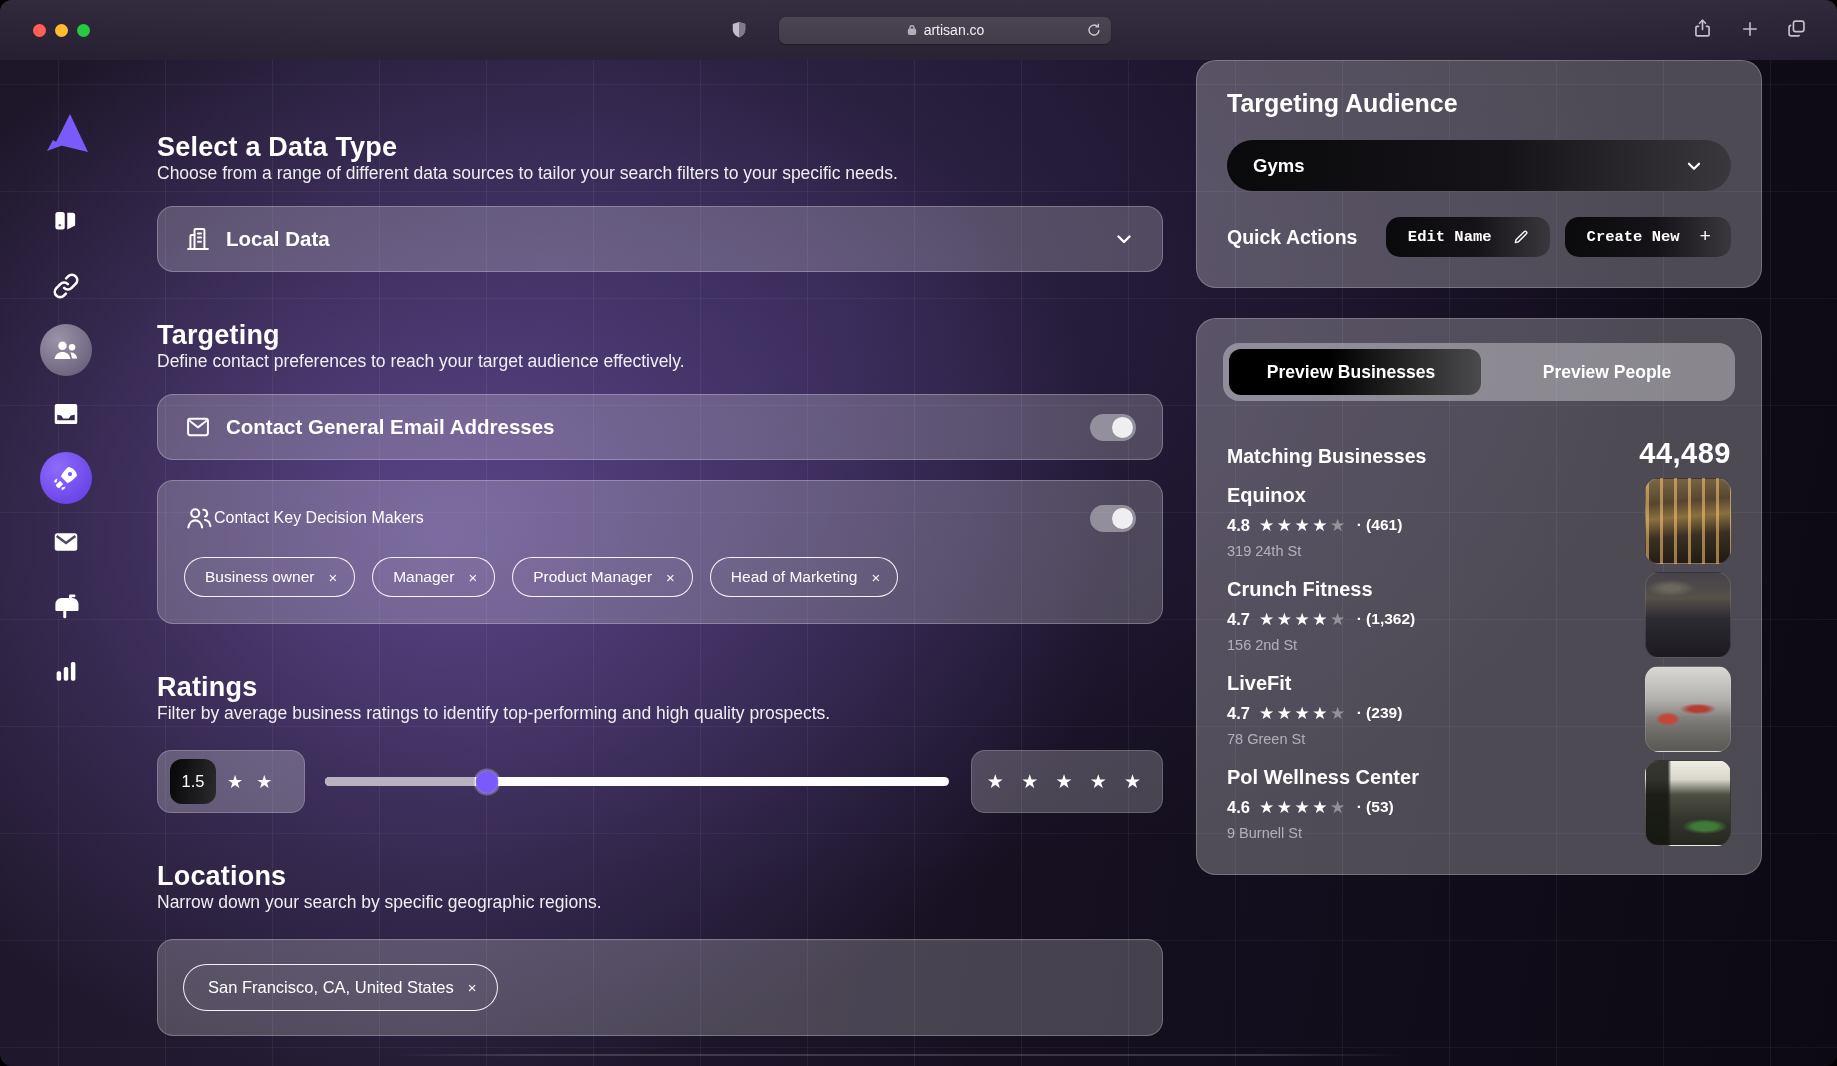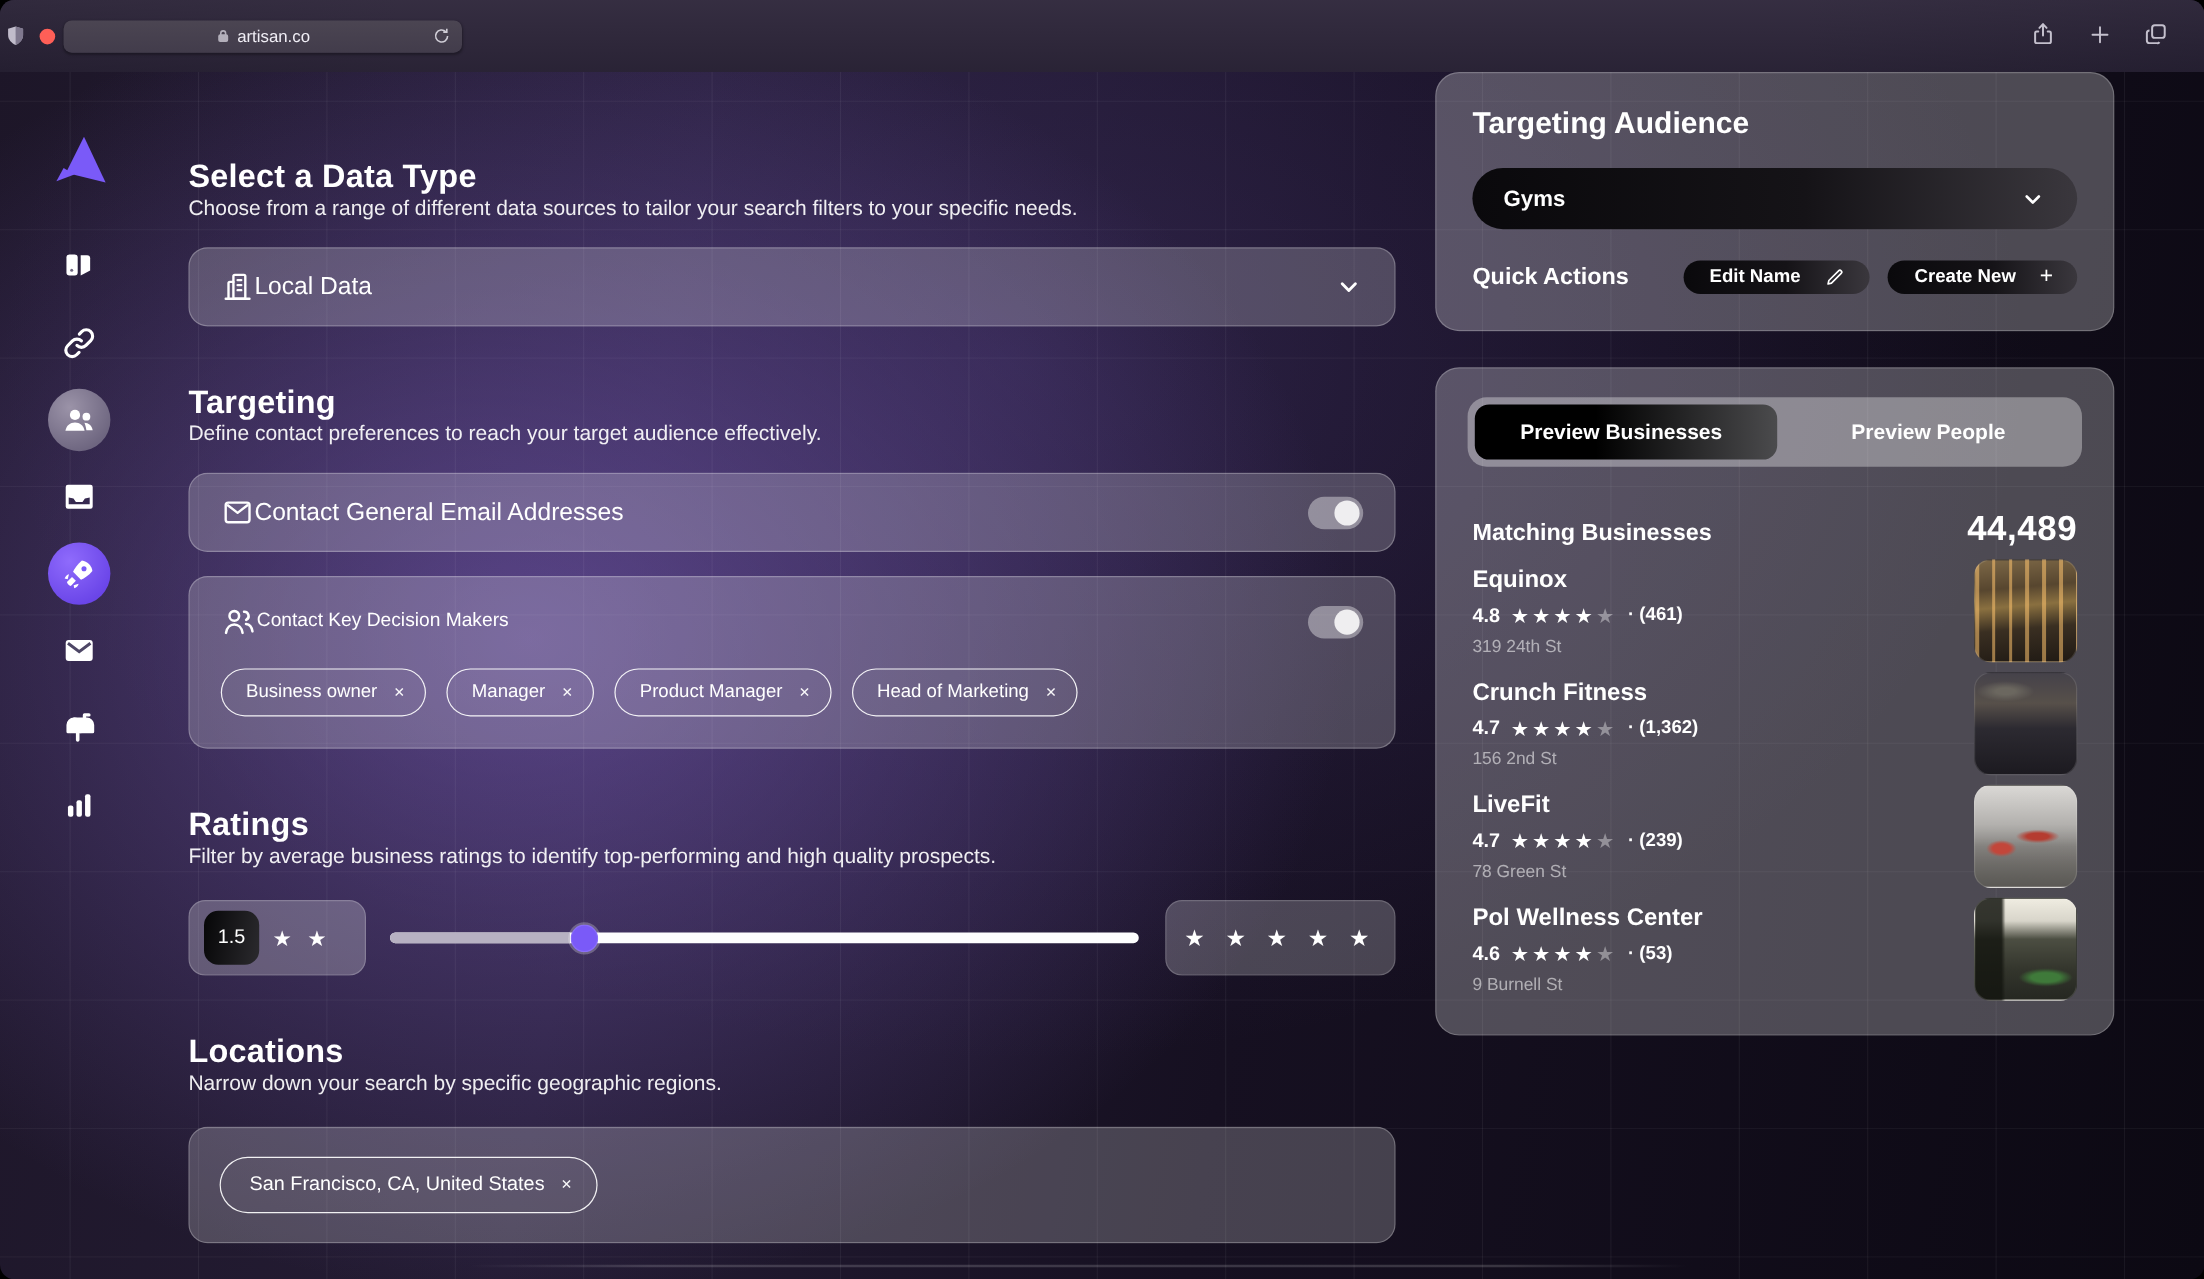--- a/index.html
+++ b/index.html
@@ -11,21 +11,21 @@
       linear-gradient(100deg, #1d1628 0%, #241c34 30%, #161021 58%, #0c0913 100%);
   }
   
   .titlebar { position:absolute; top:0; left:0; right:0; height:60px;
     background: linear-gradient(180deg, rgba(62,54,74,0.55), rgba(40,34,52,0.55)),
                 linear-gradient(90deg,#211b2d 0%, #2b2437 18%, #2b2437 82%, #1f1a2b 100%);
     display:flex; align-items:center; }
   .lights { position:absolute; left:33px; top:24px; display:flex; gap:9px; }
   .light { width:13px; height:13px; border-radius:50%; }
   .light.red{ background:#ff5f57; } .light.yellow{ background:#febc2e; } .light.green{ background:#28c840; }
-  .tb-center { position:absolute; left:0; right:0; top:0; bottom:0; display:flex; align-items:center; gap:28px; }
+  .tb-center { position:absolute; left:0; right:0; top:0; bottom:0; display:flex; align-items:center; justify-content:center; gap:28px; }
   .urlbar { width:332px; height:27px; border-radius:7px;
     background:linear-gradient(180deg,#4b4552,#423c4b); box-shadow:0 1px 2px rgba(0,0,0,0.3);
     display:flex; align-items:center; justify-content:center; position:relative; color:#f0eef5; font-size:14px; }
   .urlbar .lock { margin-right:6px; opacity:.75; }
   .urlbar .reload { position:absolute; right:9px; top:5px; opacity:.85; }
   .tb-right { position:absolute; right:28px; top:16px; display:flex; gap:22px; align-items:center; color:#c4c0cd; }
   .tb-ico { width:25px; height:25px; display:flex; align-items:center; justify-content:center; }
   .shield { color:#bab6c4; }
   svg.ic { display:block; }
   
@@ -44,21 +44,21 @@
   .nav-item { width:36px; height:36px; display:flex; align-items:center; justify-content:center; }
   .nav-item.bubble { width:52px; height:52px; border-radius:50%; margin:-8px 0; }
   .bubble.gray { background:radial-gradient(circle at 35% 30%, #9b93a8, #6e6680 75%); }
   .bubble.purple { background:radial-gradient(circle at 35% 30%, #8f6bfc, #6a45e8 75%); }
   
   .main { position:absolute; left:157px; top:0; width:1006px; padding-top:72px; color:#fff; }
   h1.sec { font-size:27px; font-weight:bold; letter-spacing:.2px; }
   p.sub { font-size:17.5px; color:rgba(255,255,255,0.92); font-weight:400; }
   .glass { background:rgba(255,255,255,0.21); border:1px solid rgba(255,255,255,0.25); border-radius:16px; }
   .row-card { margin-top:22px; height:66px; display:flex; align-items:center; padding:0 26px; }
-  .row-card .lbl { font-size:20.5px; font-weight:normal; margin-left:0; }
+  .row-card .lbl { font-size:20.5px; font-weight:bold; margin-left:14px; }
   .row-card .spacer, .spacer { flex:1; }
   .gap1 { margin-top:48px; }
   
   .toggle { width:46px; height:27px; border-radius:14px; background:rgba(255,255,255,0.38); position:relative; }
   .toggle .knob { position:absolute; right:3px; top:3px; width:21px; height:21px; border-radius:50%; background:rgba(255,255,255,0.85); }
   
   .key-card { margin-top:20px; padding:22px 26px 26px; }
   .key-head { display:flex; align-items:center; }
   .chip-row { margin-top:24px; display:flex; gap:17px; }
   .chip { display:inline-flex; align-items:center; gap:14px; border:1.6px solid rgba(255,255,255,0.92); border-radius:999px;
@@ -84,21 +84,21 @@
   .loc-chip { padding:13px 20px 13px 24px; font-size:16.5px; }
   
   .right { position:absolute; left:1196px; top:0; width:566px; color:#fff; }
   .panel { background:rgba(255,255,255,0.26); border:1px solid rgba(255,255,255,0.22); border-radius:20px; }
   .audience { padding:28px 30px 30px; }
   .audience h2 { font-size:25px; font-weight:bold; }
   .blackpill { background:linear-gradient(90deg,#0a090c 0%,#151317 55%,#3a373d 100%); color:#fff; }
   .dropdown { margin-top:22px; height:51px; border-radius:26px; display:flex; align-items:center; padding:0 26px; font-size:18.5px; font-weight:bold; }
   .qa-row { margin-top:26px; display:flex; align-items:center; gap:15px; }
   .qa-label { font-size:19.5px; font-weight:bold; margin-right:auto; }
-  .btn { height:28px; border-radius:14px; display:flex; align-items:center; gap:20px; padding:0 20px 0 22px; font-size:15.5px; font-weight:bold; }
+  .btn { height:40px; border-radius:14px; display:flex; align-items:center; gap:20px; padding:0 20px 0 22px; font-size:15.5px; font-weight:bold;font-family:Liberation Mono, monospace; }
   
   .preview { margin-top:30px; padding:24px 26px 28px; }
   .seg { position:relative; height:58px; border-radius:16px; background:rgba(255,255,255,0.34); display:flex; }
   .seg .pill { position:absolute; left:6px; top:6px; bottom:6px; width:calc(50% - 4px); border-radius:12px;
     background:linear-gradient(90deg,#000 40%,#4b4b4d 100%); }
   .seg .tab { position:relative; flex:1; display:flex; align-items:center; justify-content:center; font-size:17.5px; font-weight:bold; }
   .match-row { margin-top:36px; display:flex; align-items:baseline; padding:0 4px; }
   .match-row .m-lbl { font-size:19.5px; font-weight:bold; }
   .match-row .m-cnt { margin-left:auto; font-size:29px; font-weight:bold; letter-spacing:.5px; }
   .biz { margin-top:8px; display:flex; align-items:center; padding:0 4px; }

